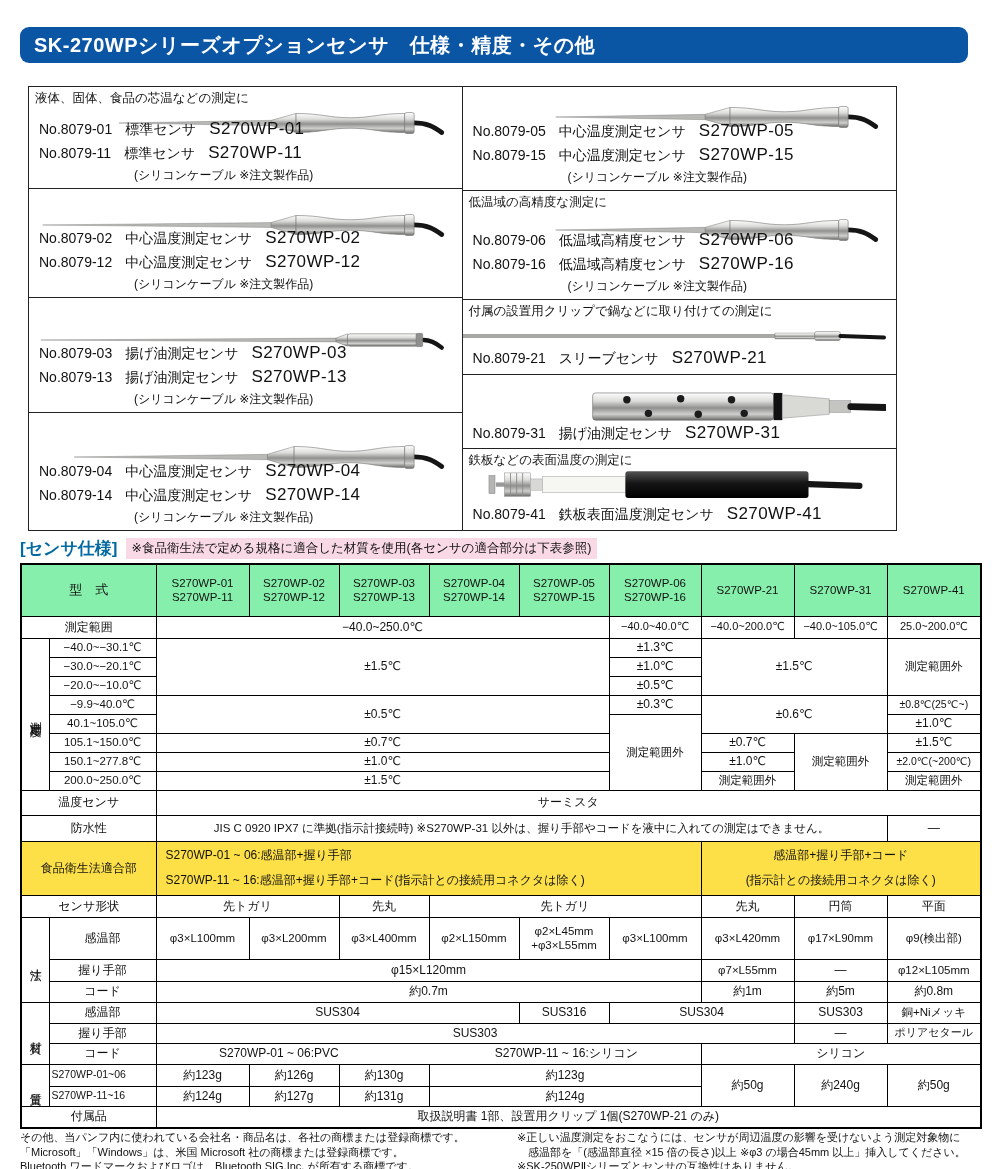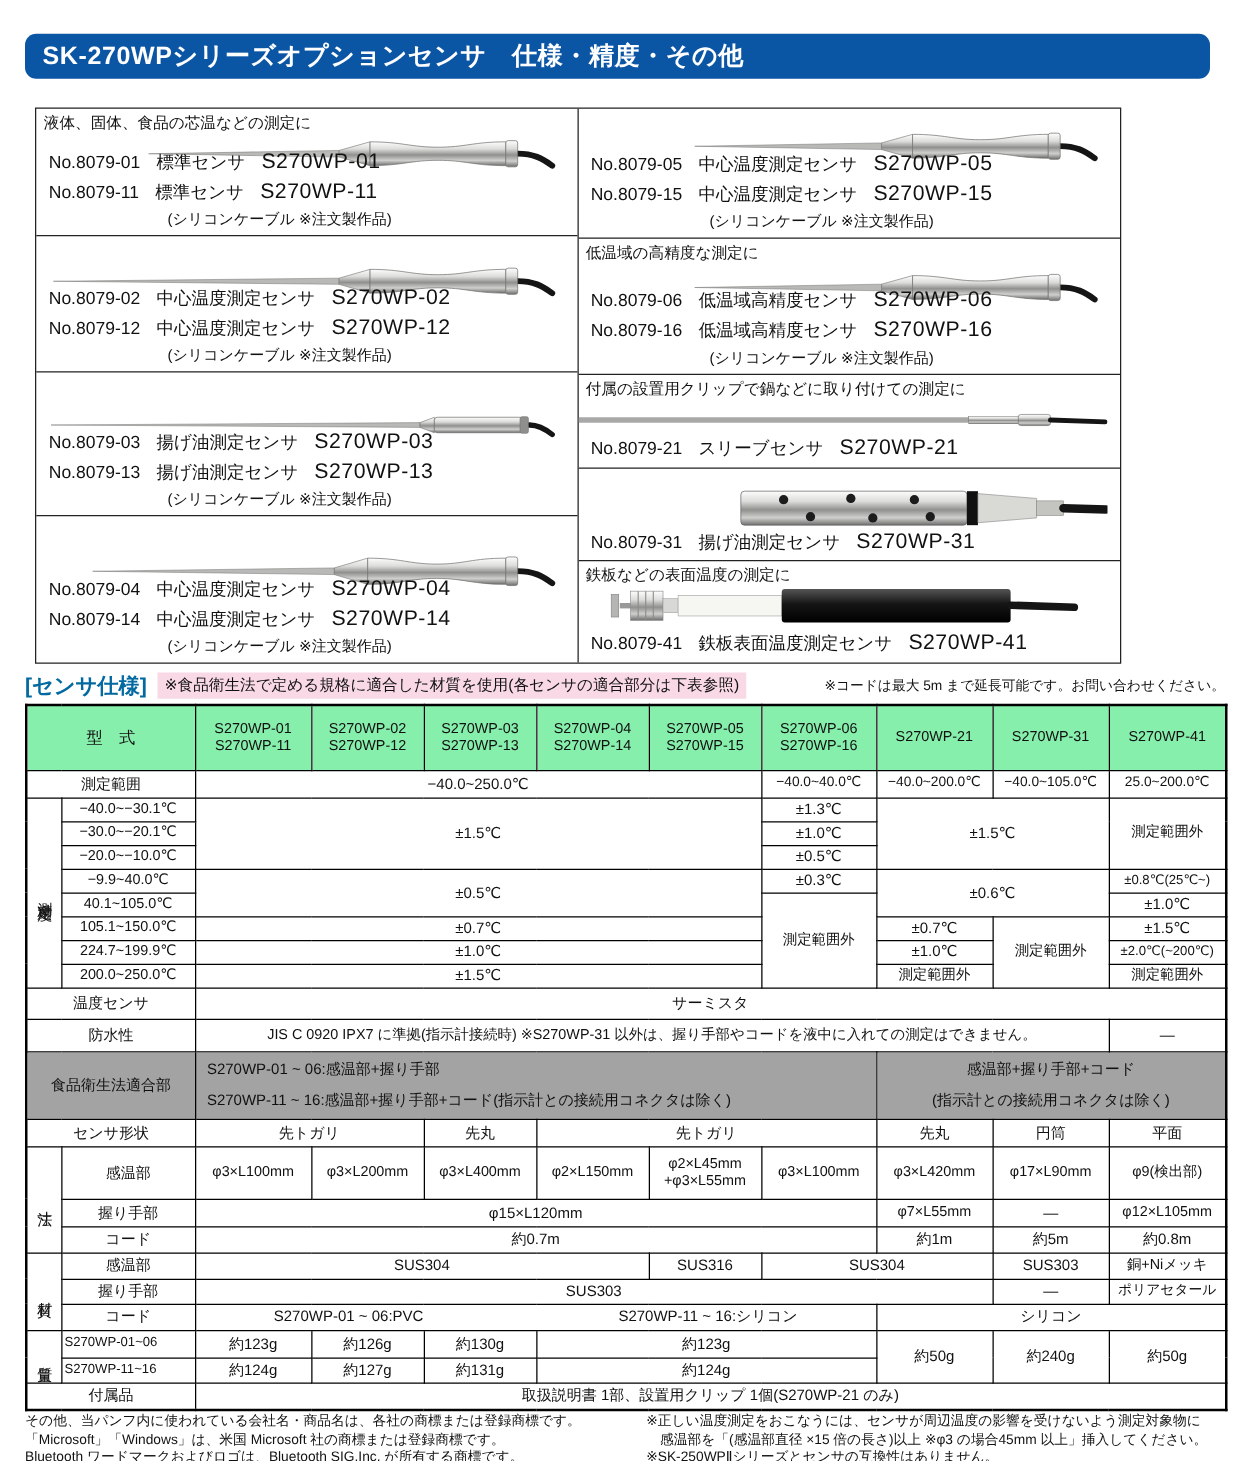--- a/index.html
+++ b/index.html
@@ -39,21 +39,21 @@
   table.spec{
     position:absolute;left:20px;top:563px;width:960px;
     border-collapse:collapse;table-layout:fixed;font-size:12px;
     border:2px solid #000;
   }
   table.spec td{
     border:1px solid #000;text-align:center;vertical-align:middle;
     padding:0 2px;overflow:hidden;line-height:1.25;
   }
   .green{background:#86efac;}
-  .pink{background:#a3a3a3;}
+  .pink{background:#fde047;}
   .pre{white-space:pre-line;}
   .fs13{font-size:13px;}
   .fs115{font-size:11.5px;}
   .fs11{font-size:11px;}
   .fs105{font-size:10.5px;}
   .tleft{text-align:left !important;padding-left:9px !important;}
   .vlabel{writing-mode:vertical-rl;text-orientation:upright;letter-spacing:1px;padding:0 !important;font-size:12px;}
   .splitcell{display:flex;justify-content:space-around;align-items:center;gap:35px;}
   .lh2{line-height:2.1 !important;}
   
@@ -294,21 +294,20 @@
             <span class="model">S270WP-41</span>
           </div>
       </div>
     </div>
   </div>
 </div>
 
 <div class="spec-head">
   <span class="spec-title">[センサ仕様]</span>
   <span class="spec-note-pink">※食品衛生法で定める規格に適合した材質を使用(各センサの適合部分は下表参照)</span>
-  <span class="spec-note-right">※コードは最大 5m まで延長可能です。お問い合わせください。</span>
 </div>
 
 <table class="spec">
   <colgroup>
     <col style="width:28px">
       <col style="width:107px">
     <col style="width:93px">
       <col style="width:90px">
       <col style="width:90px">
       <col style="width:90px">
@@ -374,21 +373,21 @@
     <td>±1.0℃</td>
   </tr>
   <tr style="height:19px">
     <td class="fs115">105.1~150.0℃</td>
     <td colspan="5">±0.7℃</td>
     <td>±0.7℃</td>
     <td rowspan="3" class="fs115">測定範囲外</td>
     <td>±1.5℃</td>
   </tr>
   <tr style="height:19px">
-    <td class="fs115">224.7~199.9℃</td>
+    <td class="fs115">150.1~277.8℃</td>
     <td colspan="5">±1.0℃</td>
     <td>±1.0℃</td>
     <td class="fs105">±2.0℃(~200℃)</td>
   </tr>
   <tr style="height:19px">
     <td class="fs115">200.0~250.0℃</td>
     <td colspan="5">±1.5℃</td>
     <td class="fs115">測定範囲外</td>
     <td class="fs115">測定範囲外</td>
   </tr>

